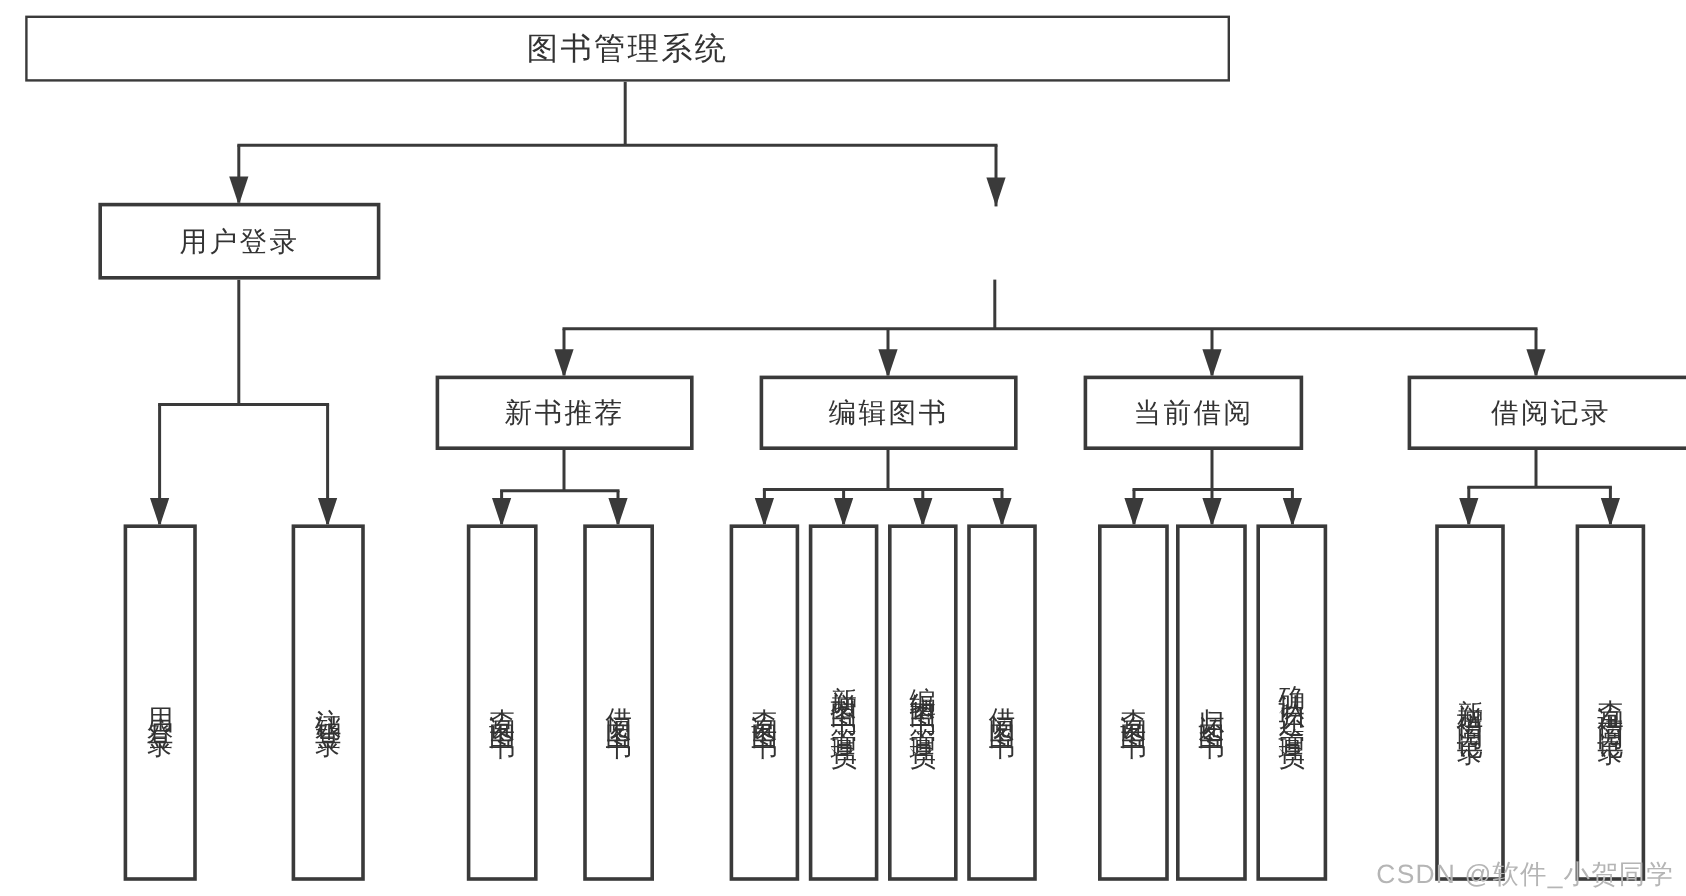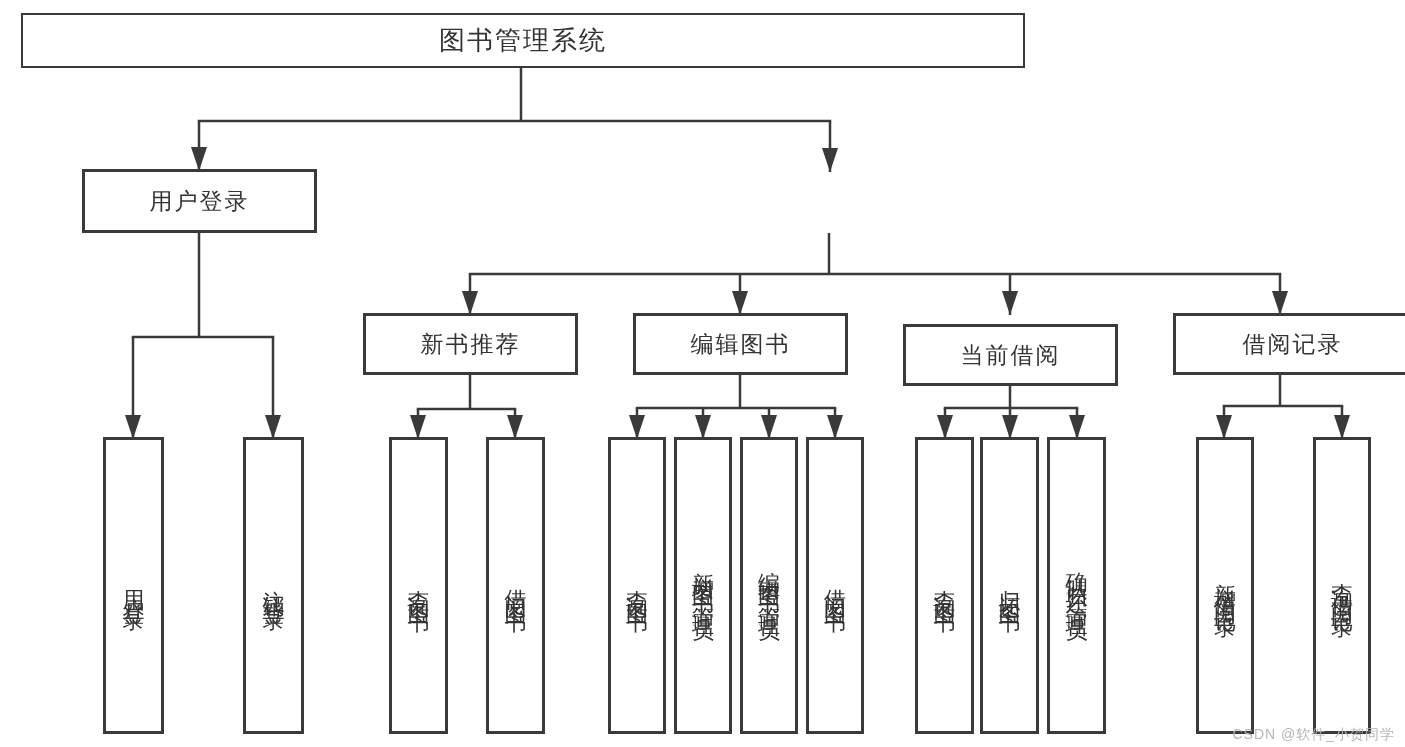--- a/index.html
+++ b/index.html
@@ -35,21 +35,21 @@
     text-orientation:mixed;
     font-size:22px;
     line-height:1;
     letter-spacing:7px;
     color:#333333;
     white-space:nowrap;
   }
   .watermark {
     position:absolute;
     right:10px; bottom:3px;
-    font-size:14px;
+    font-size:22px;
     color:#b5b5b5;
     letter-spacing:1px;
     z-index:2;
     white-space:nowrap;
   }
 </style>
 </head>
 <body>
 
 <div class="canvas">
@@ -127,21 +127,21 @@
   <div class="box" style="left:82px; top:169px; width:235px; height:64px;">
     <span class="node-label">用户登录</span>
   </div>
 
   <div class="box" style="left:363px; top:313px; width:215px; height:62px;">
     <span class="node-label">新书推荐</span>
   </div>
   <div class="box" style="left:633px; top:313px; width:215px; height:62px;">
     <span class="node-label">编辑图书</span>
   </div>
-  <div class="box" style="left:903px; top:313px; width:215px; height:62px;margin-top:11px;">
+  <div class="box" style="left:903px; top:313px; width:183px; height:62px;">
     <span class="node-label">当前借阅</span>
   </div>
   <div class="box" style="left:1173px; top:313px; width:239px; height:62px;">
     <span class="node-label">借阅记录</span>
   </div>
 
   <div class="box leaf" style="left:103px; top:437px; width:61px; height:297px;">
     <span class="vlabel">用户登录</span>
   </div>
   <div class="box leaf" style="left:243px; top:437px; width:61px; height:297px;">

